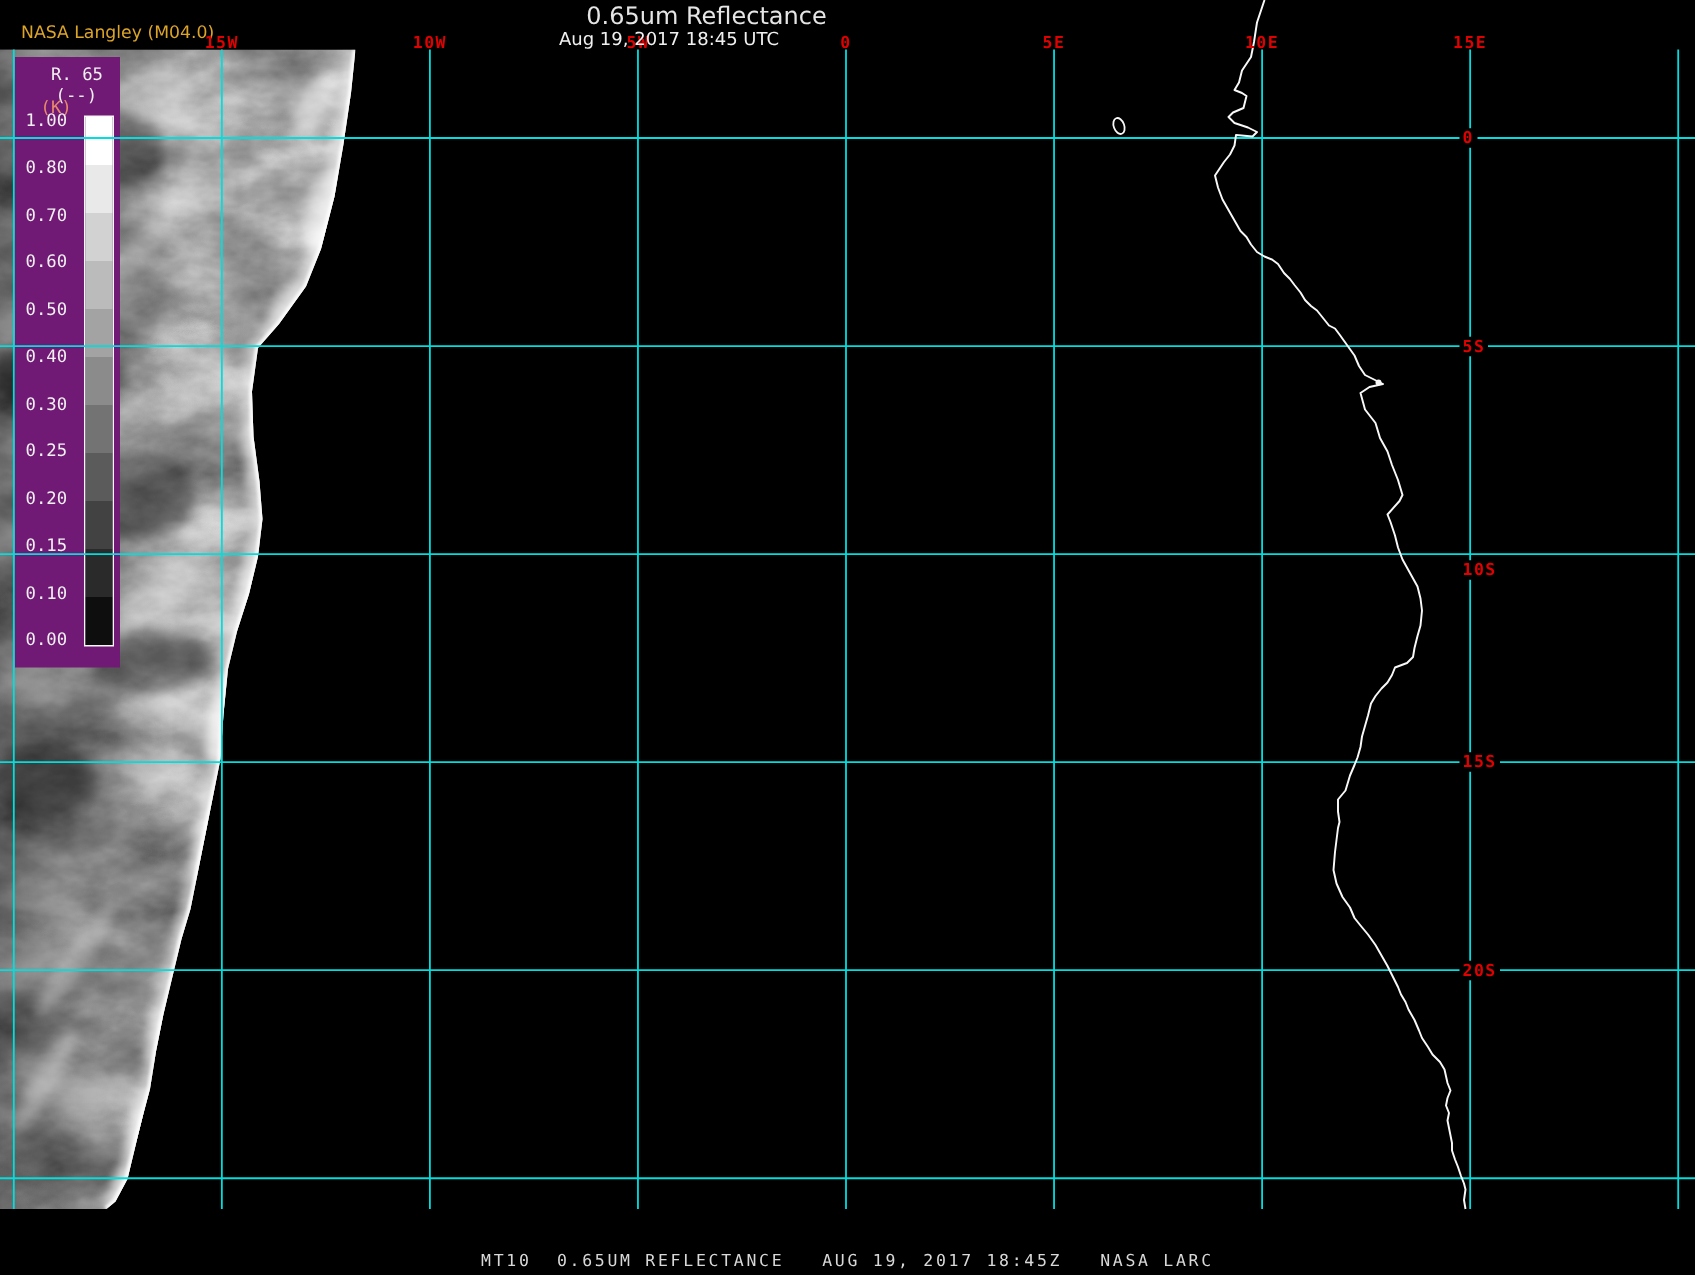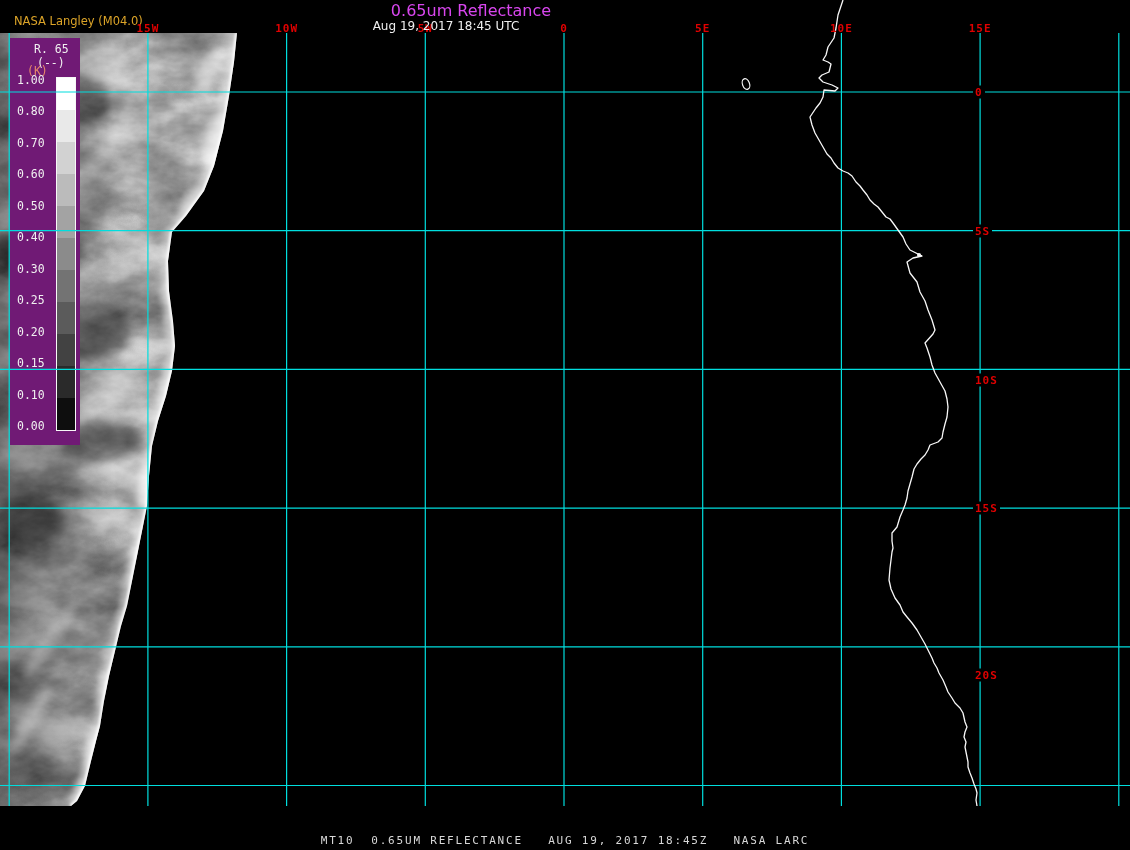--- a/index.html
+++ b/index.html
@@ -1,20 +1,20 @@
 <!DOCTYPE html>
 <html><head>
 <meta charset="utf-8">
 <style>
   html,body{margin:0;padding:0;background:#000;width:1130px;height:850px;overflow:hidden;
     font-family:"DejaVu Sans",sans-serif;position:relative;}
   #stage{position:absolute;left:0;top:0;width:1130px;height:850px;background:#000;}
   
   .src-label{position:absolute;left:14px;top:14px;font-size:11.5px;color:#DCA428;white-space:nowrap;}
-  .map-title{position:absolute;left:471px;top:1px;transform:translateX(-50%);font-size:16px;color:#d946ef;white-space:nowrap;z-index:30;}
+  .map-title{position:absolute;left:471px;top:1px;transform:translateX(-50%);font-size:16px;color:#e5e5e5;white-space:nowrap;z-index:30;}
   .map-subtitle{position:absolute;left:446px;top:19px;transform:translateX(-50%);font-size:12px;color:#F0F0F0;white-space:nowrap;z-index:30;}
   
   .lon-label{position:absolute;top:22px;transform:translateX(-50%);font-family:"DejaVu Sans Mono",monospace;
     font-weight:bold;font-size:11px;letter-spacing:1px;z-index:20;white-space:nowrap;}
   .lat-label{position:absolute;left:973px;transform:translateY(-50%);font-family:"DejaVu Sans Mono",monospace;
     font-weight:bold;font-size:11px;letter-spacing:1px;z-index:20;background:#000;padding:0 2px;white-space:nowrap;}
   
   #legend{position:absolute;left:10px;top:38px;width:70px;height:407px;background:#701a75;z-index:10;}
   .legend-title{position:absolute;left:24px;top:4px;font-family:"DejaVu Sans Mono",monospace;font-size:11.5px;color:#F0F0F0;white-space:nowrap;}
   .legend-units1{position:absolute;left:27px;top:18px;font-family:"DejaVu Sans Mono",monospace;font-size:11.5px;color:#F0F0F0;white-space:nowrap;}
@@ -167,17 +167,17 @@
       <span class="lon-label" style="left: 564px; color: rgb(224, 0, 0);">0</span>
       <span class="lon-label" style="left: 702.7px; color: rgb(224, 0, 0);">5E</span>
       <span class="lon-label" style="left: 841.4px; color: rgb(224, 0, 0);">10E</span>
       <span class="lon-label" style="left: 980.1px; color: rgb(224, 0, 0);">15E</span>
     </div>
   <div id="lat-labels">
       <span class="lat-label" style="top: 92px; color: rgb(224, 0, 0);">0</span>
       <span class="lat-label" style="top: 230.7px; color: rgb(224, 0, 0);">5S</span>
       <span class="lat-label" style="top: 380px; color: rgb(224, 0, 0);">10S</span>
       <span class="lat-label" style="top: 508.1px; color: rgb(224, 0, 0);">15S</span>
-      <span class="lat-label" style="top: 646.8px; color: rgb(224, 0, 0); margin-top: 28px;">20S</span>
+      <span class="lat-label" style="top: 646.8px; color: rgb(224, 0, 0);">20S</span>
     </div>
 
   <span class="status-text">MT10  0.65UM REFLECTANCE   AUG 19, 2017 18:45Z   NASA LARC</span>
 </div>
 
 </body></html>

